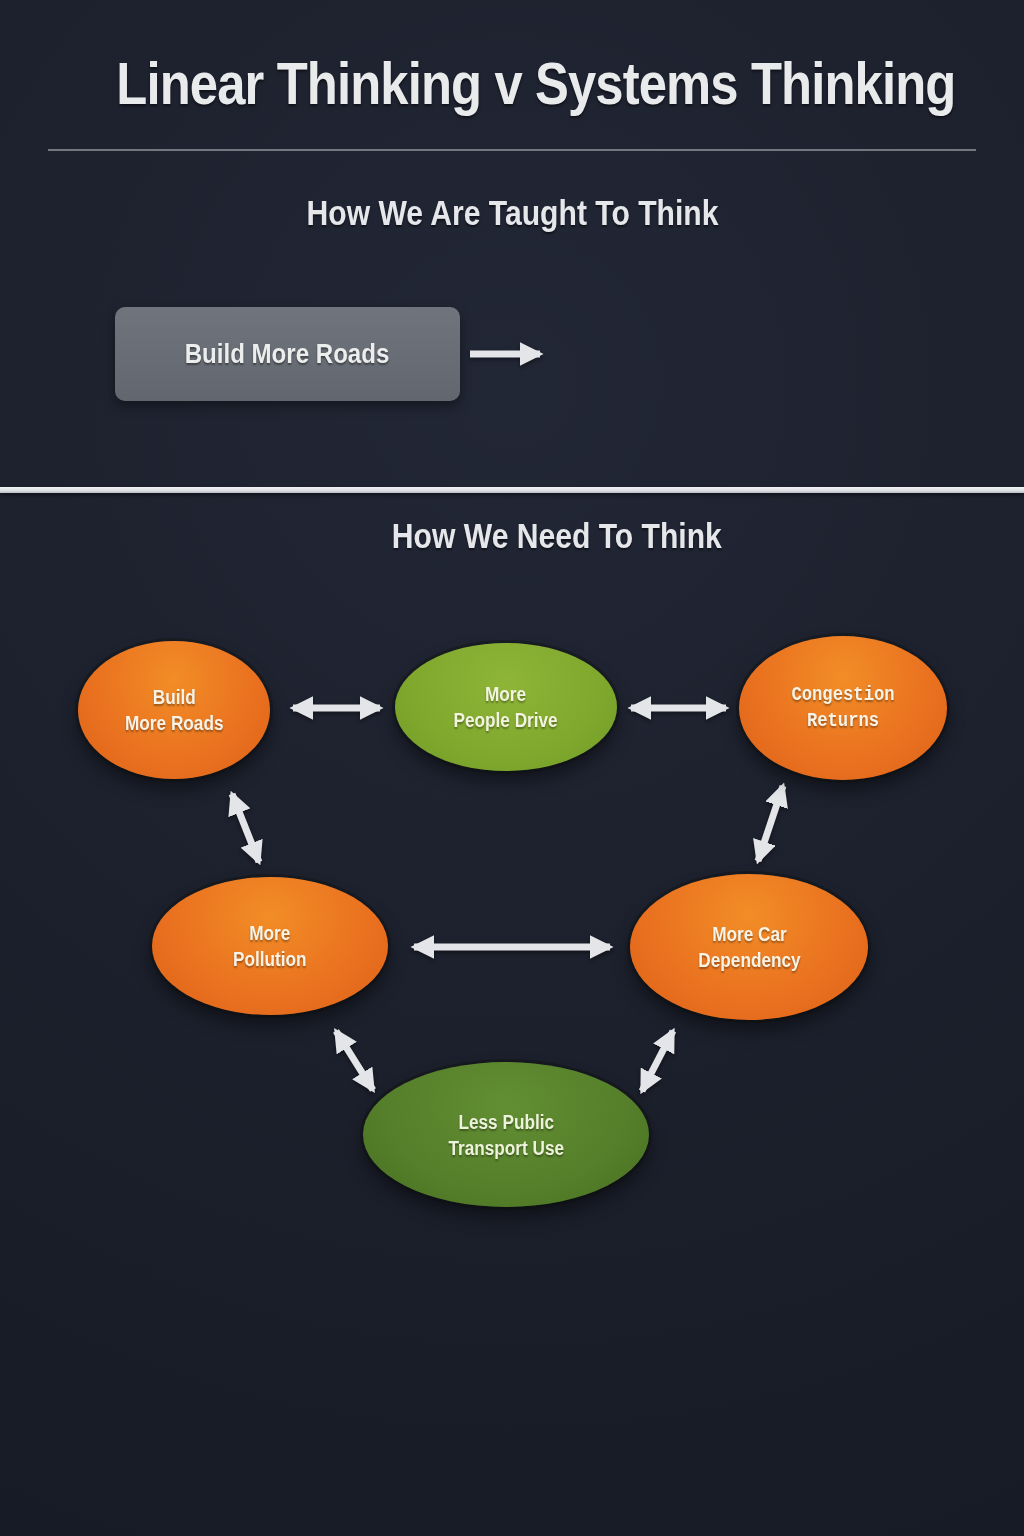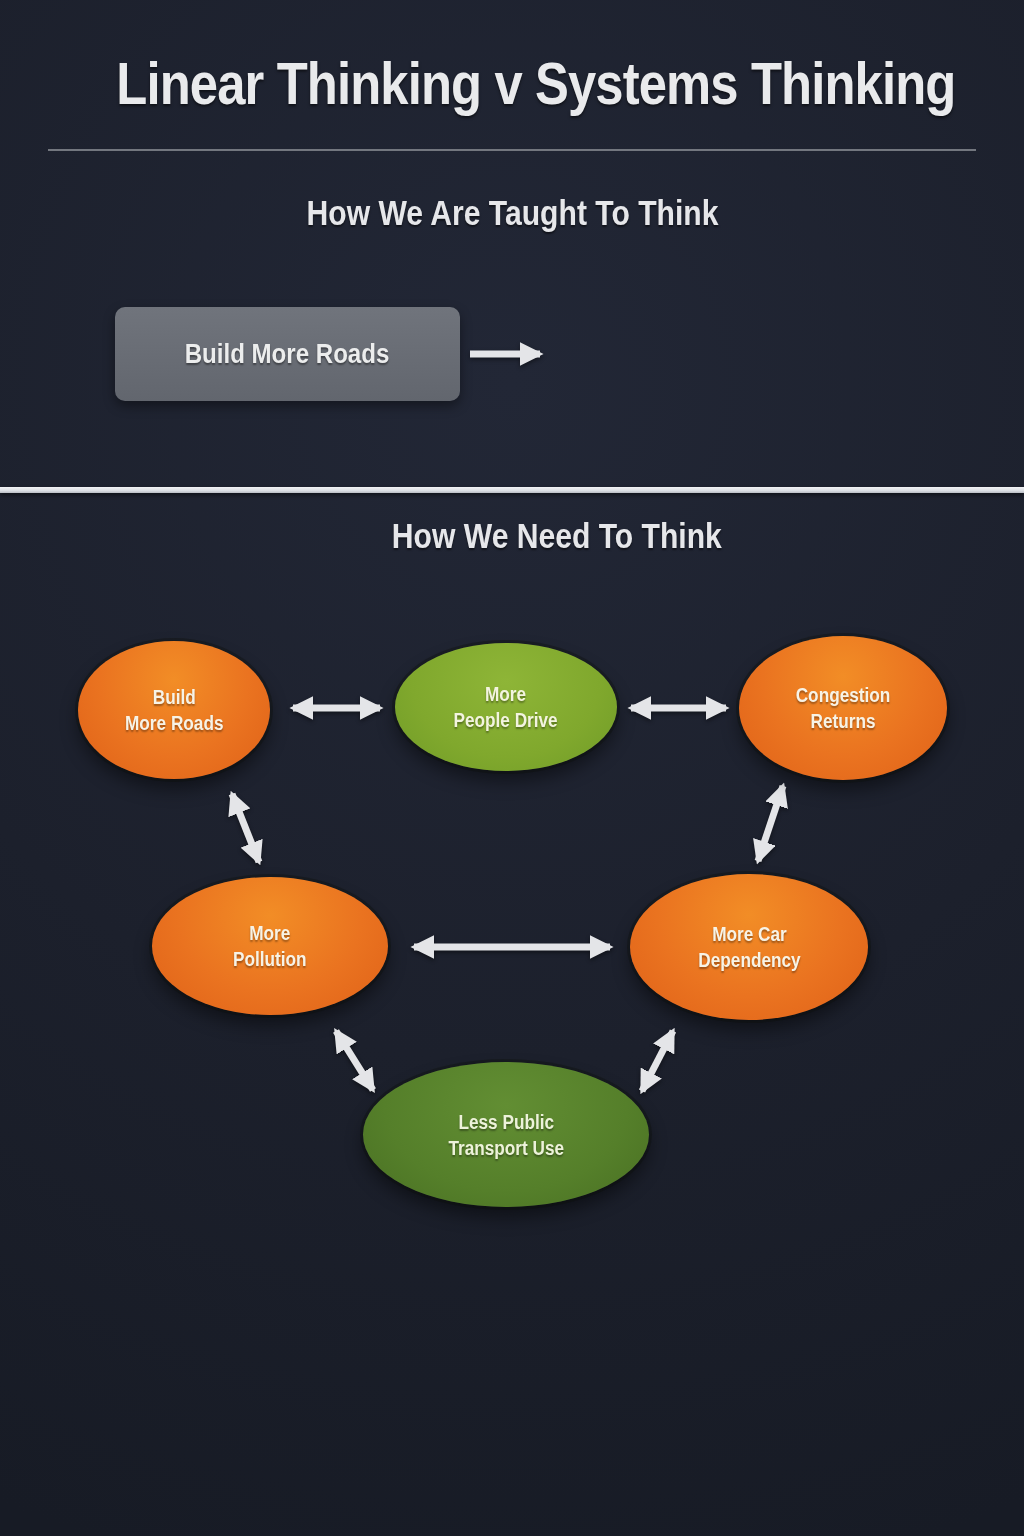--- a/index.html
+++ b/index.html
@@ -63,21 +63,21 @@
     color: #f7f3e6;
     text-shadow: 0 2px 2px rgba(0,0,0,0.35);
     box-shadow: 0 0 0 3px rgba(12,14,10,0.32), 0 10px 18px rgba(0,0,0,0.45);
   }
   .node-orange     { background: radial-gradient(ellipse at 50% 28%, #f28d26 0%, #ea7320 55%, #df6118 100%); }
   .node-green-light{ background: radial-gradient(ellipse at 50% 30%, #8eb537 0%, #80a82d 60%, #6f9b27 100%); color: #f3f4df; }
   .node-green-dark { background: radial-gradient(ellipse at 50% 30%, #628e33 0%, #557f2a 60%, #486f22 100%); color: #edf2da; }
 
   .node-bmr { left: 78px;  top: 641px; width: 192px; height: 138px; }
   .node-mpd { left: 395px; top: 643px; width: 222px; height: 128px; }
-  .node-cr  { left: 739px; top: 636px; width: 208px; height: 144px; }
+  .node-cr  { left: 739px; top: 636px; width: 208px; height: 144px; font-family: Liberation Mono, monospace; }
   .node-mp  { left: 152px; top: 877px; width: 236px; height: 138px; }
   .node-mcd { left: 630px; top: 874px; width: 238px; height: 146px; }
   .node-lpt { left: 363px; top: 1062px; width: 286px; height: 145px; }
 
   .arrow-overlay {
     position: absolute; top: 0; left: 0;
     pointer-events: none;
   }
   .arrow-overlay line {
     stroke: #e4e5e8; stroke-width: 7;

